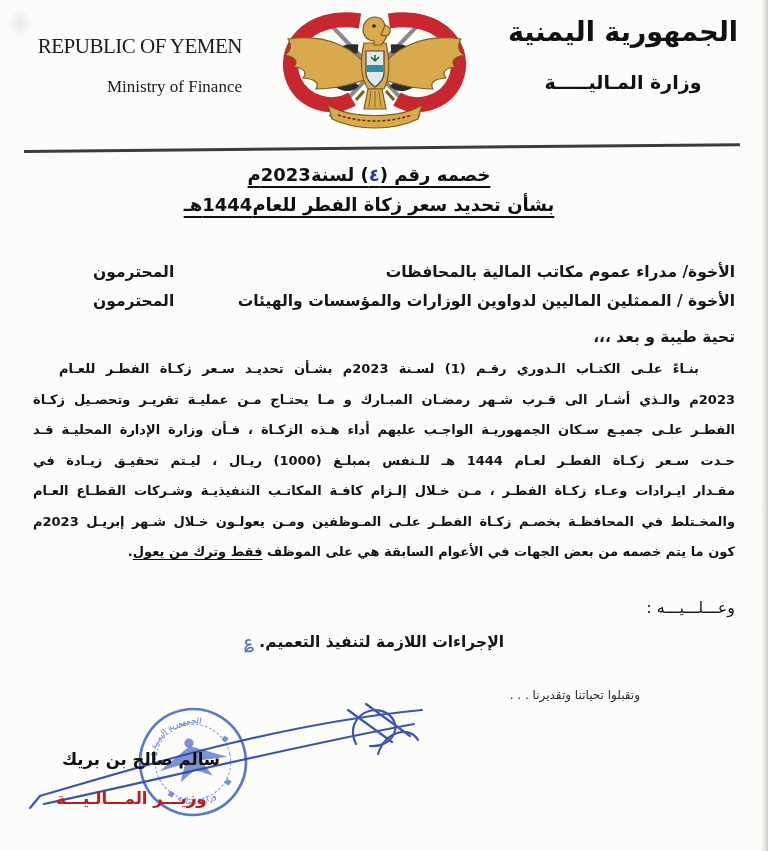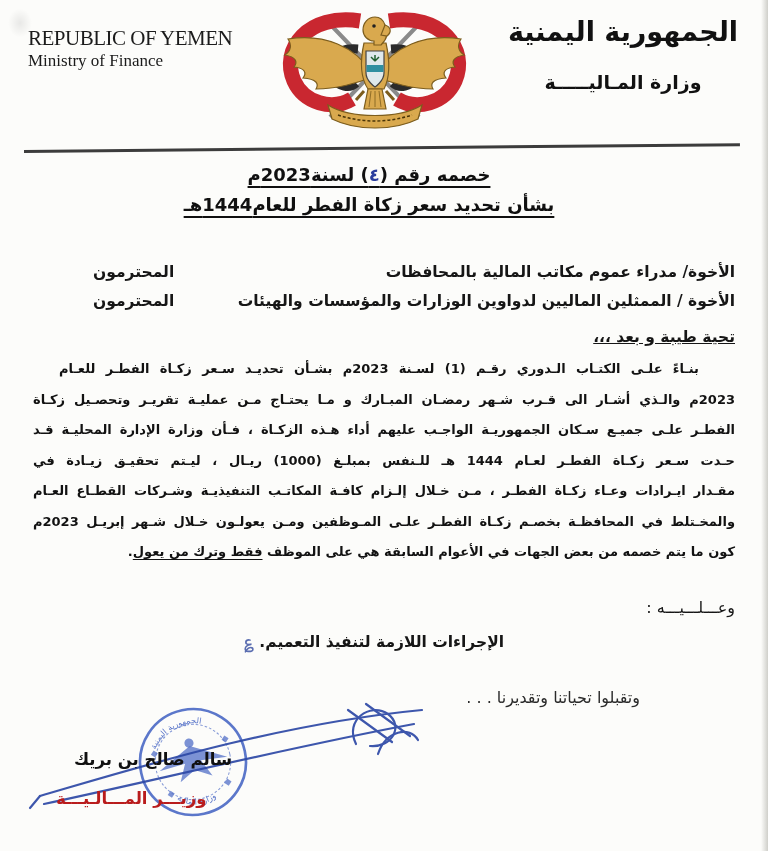--- a/index.html
+++ b/index.html
@@ -2,58 +2,58 @@
 <html lang="ar"><head>
 <meta charset="utf-8">
 <style>
   html,body{margin:0;padding:0;}
   .page{
     position:relative;width:768px;height:851px;overflow:hidden;
     background:#fcfcfa;color:#161616;
     font-family:"DejaVu Sans",sans-serif;
   }
   
-  .hdr-en{position:absolute;left:28px;top:26px;width:214px;text-align:left;}
+  .hdr-en{position:absolute;left:28px;top:34px;width:214px;text-align:right;}
   .hdr-en .l1{font-family:"Liberation Serif",serif;font-size:21px;letter-spacing:-0.5px;white-space:nowrap;color:#1b1b1b;}
-  .hdr-en .l2{font-family:"Liberation Serif",serif;font-size:17px;margin-top:0;color:#1b1b1b;}
+  .hdr-en .l2{font-family:"Liberation Serif",serif;font-size:17px;margin-top:18px;color:#1b1b1b;}
   .emblem{position:absolute;left:272px;top:4px;width:205px;height:130px;}
   .hdr-ar{position:absolute;right:6px;top:16px;width:278px;text-align:center;direction:rtl;}
   .hdr-ar .l1{font-size:27px;font-weight:bold;color:#111;}
   .hdr-ar .l2{font-size:19px;font-weight:bold;margin-top:24px;color:#111;}
   
   .divider{position:absolute;left:24px;top:150px;width:716px;height:2.5px;background:#3c3c3c;
     transform:rotate(-0.55deg);transform-origin:left center;}
   
   .title-block{position:absolute;left:120px;right:150px;top:160px;text-align:center;direction:rtl;
     font-weight:bold;font-size:18px;line-height:30px;color:#101010;}
   .title-block .tl{text-decoration:underline;text-decoration-thickness:2px;text-underline-offset:5px;}
   .num-accent{color:#2b3e9e;}
   
   .addr{position:absolute;left:33px;right:33px;top:258px;direction:rtl;font-weight:bold;
     font-size:15.5px;line-height:29px;}
   .addr-row{display:flex;justify-content:space-between;padding-left:60px;}
-  .salutation{position:absolute;right:33px;top:328px;font-weight:bold;font-size:15.5px;direction:rtl;text-decoration:underline;}
+  .salutation{position:absolute;right:33px;top:328px;font-weight:bold;font-size:15.5px;direction:rtl;}
   
   .para{position:absolute;left:33px;right:33px;top:354px;direction:rtl;font-weight:bold;
     font-size:13px;line-height:30.5px;text-align:justify;color:#121212;}
   .para .line{text-align-last:justify;}
   .para .line.first{padding-right:36px;padding-left:26px;}
   .para .line.last{text-align-last:right;}
   .u-part{text-decoration:underline;text-underline-offset:3px;}
   .connector{position:absolute;right:33px;top:598px;font-weight:normal;font-size:16px;direction:rtl;}
   .closing{position:absolute;left:33px;right:33px;top:626px;direction:rtl;font-weight:bold;
     font-size:15.5px;line-height:30px;}
   .closing .l1{text-align:justify;text-align-last:justify;padding-right:54px;}
   .closing .l2{text-align:center;padding-right:20px;}
   .paraph{color:#5a6db0;font-weight:normal;font-size:17px;}
   
-  .farewell{position:absolute;right:128px;top:688px;font-size:16px;direction:rtl;color:#2a2a2a;}
+  .farewell{position:absolute;right:128px;top:688px;font-size:12px;direction:rtl;color:#2a2a2a;}
   .stamp{position:absolute;left:136px;top:705px;width:114px;height:114px;opacity:.85;z-index:1;}
   .sig-strokes{position:absolute;left:26px;top:690px;width:412px;height:140px;z-index:2;}
-  .sig-name{position:absolute;left:74px;top:750px;font-weight:bold;font-size:16.5px;direction:rtl;
+  .sig-name{position:absolute;left:62px;top:750px;font-weight:bold;font-size:16.5px;direction:rtl;
     white-space:nowrap;z-index:3;color:#101010;}
   .sig-title{position:absolute;left:56px;top:789px;font-weight:bold;font-size:16.5px;direction:rtl;
     white-space:nowrap;z-index:3;color:#b91c1c;}
   
   .scan-edge{position:absolute;right:0;top:0;width:7px;height:100%;
     background:linear-gradient(to left,#cfcfca,rgba(0,0,0,0));}
   .smudge{position:absolute;left:6px;top:6px;width:28px;height:34px;
     background:radial-gradient(rgba(0,0,0,0.08),rgba(0,0,0,0) 60%);}
 </style>
 </head>

